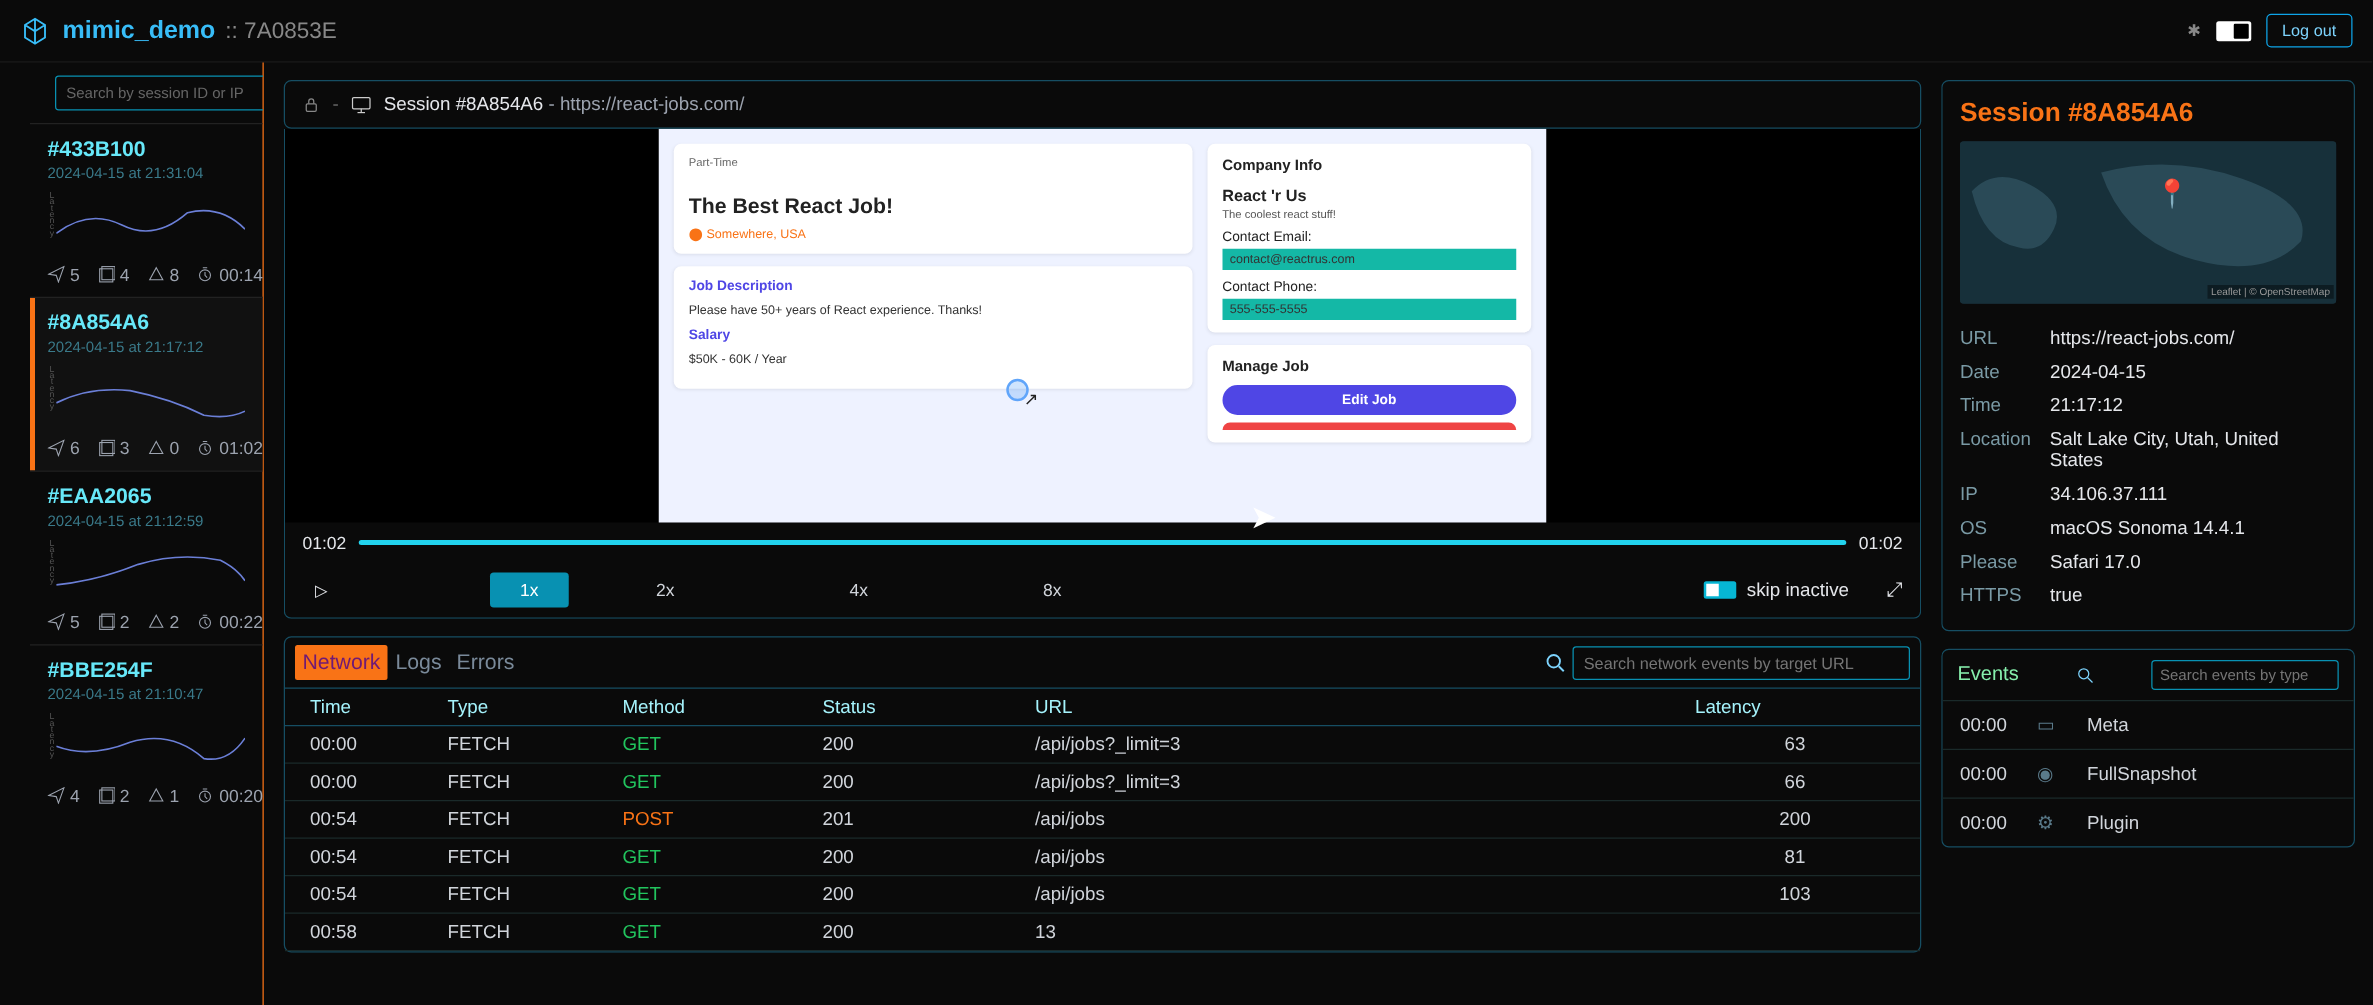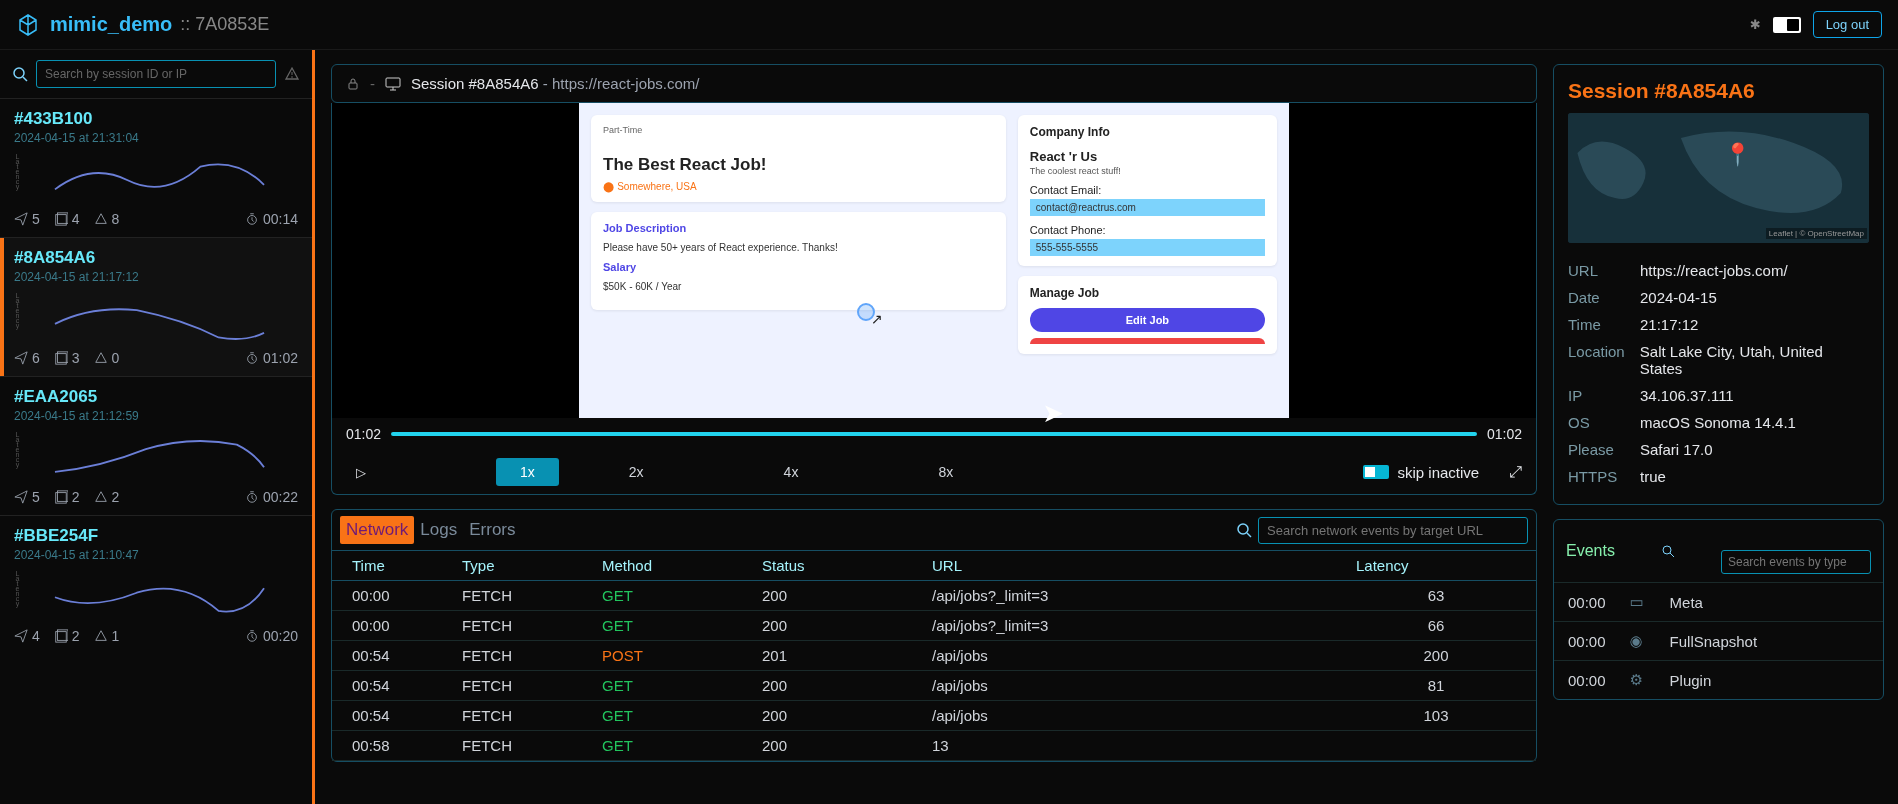--- a/index.html
+++ b/index.html
@@ -11,21 +11,21 @@
 .app-title { color: #38bdf8; font-size: 20px; font-weight: 600; }
 .app-subtitle { color: #888; font-size: 18px; margin-left: 8px; }
 .header-right { margin-left: auto; display: flex; align-items: center; gap: 12px; }
 .theme-toggle { width: 28px; height: 16px; background: #fff; border-radius: 2px; position: relative; cursor: pointer; }
 .theme-toggle::before { content: ''; position: absolute; right: 2px; top: 2px; width: 12px; height: 12px; background: #000; border-radius: 1px; }
 .logout-btn { border: 1px solid #0ea5e9; color: #7dd3fc; background: transparent; padding: 5px 12px; border-radius: 4px; cursor: pointer; font-size: 13px; }
 
 .main { display: flex; height: calc(100% - 50px); }
 
 
-.sidebar { width: 315px; border-right: 3px solid #f97316; overflow-y: auto; }
+.sidebar { width: 211px; border-right: 1px solid #f97316; overflow-y: auto; padding-left: 24px; }
 .search-row { display: flex; align-items: center; padding: 10px 12px; gap: 8px; }
 .search-input { flex: 1; background: transparent; border: 1px solid #0891b2; color: #7dd3fc; padding: 6px 8px; border-radius: 3px; font-size: 12px; }
 .search-input::placeholder { color: #666; }
 .warn-icon { color: #666; }
 
 .session-card { padding: 10px 14px; border-top: 1px solid #222; position: relative; cursor: pointer; }
 .session-card.active { background: #111; }
 .session-card.active::before { content: ''; position: absolute; left: 0; top: 0; bottom: 0; width: 4px; background: #f97316; }
 .session-id { color: #67e8f9; font-size: 17px; font-weight: 600; }
 .session-date { color: #3a7a8a; font-size: 12px; margin-top: 2px; }
@@ -49,21 +49,21 @@
 .job-card { background: #fff; border-radius: 6px; padding: 10px 12px; box-shadow: 0 1px 3px rgba(0,0,0,.08); }
 .pt { color: #666; font-size: 9px; }
 .jtitle { font-size: 17px; font-weight: 700; margin-top: 20px; color:#222; }
 .loc { color: #f97316; font-size: 10px; margin-top: 6px; display: flex; align-items: center; gap: 3px; }
 .jh { color: #4f46e5; font-weight: 700; font-size: 11px; }
 .jdesc { margin: 8px 0; font-size: 10px; color:#333; }
 .ci-h { font-weight: 700; font-size: 12px; color:#222; }
 .ci-n { font-weight: 700; font-size: 13px; margin-top: 10px; color:#222;}
 .ci-d { font-size: 9px; color: #555; margin-top: 2px; }
 .ci-l { font-size: 11px; margin-top: 8px; color:#222;}
-.ci-v { background: #7dd3fc; padding: 3px 6px; margin-top: 3px; font-size: 10px; color:#333;}
+.ci-v { background: #14b8a6; padding: 3px 6px; margin-top: 3px; font-size: 10px; color:#333;}
 .edit-btn { background: #4f46e5; color: #fff; text-align: center; padding: 6px; border-radius: 14px; margin-top: 8px; font-size: 11px; font-weight:600;}
 .del-btn { background: #ef4444; height: 6px; border-radius: 14px 14px 0 0; margin-top: 6px; }
 .cursor-ghost { position: absolute; left: 278px; top: 200px; width: 18px; height: 18px; border: 2px solid #60a5fa; border-radius: 50%; background: rgba(96,165,250,.3); }
 .cursor-ghost::after { content: '↖'; position: absolute; left: 12px; top: 6px; font-size: 14px; transform: scaleX(-1); color:#222;}
 
 .timeline-row { display: flex; align-items: center; padding: 8px 14px; gap: 10px; color: #e5e7eb; font-size: 14px; position: relative; }
 .tl-bar { flex: 1; height: 4px; background: #22d3ee; border-radius: 2px; position: relative; }
 .tl-cursor { position: absolute; left: 59%; top: -20px; font-size: 26px; color: #fff; pointer-events:none;}
 .controls-row { display: flex; align-items: center; padding: 8px 14px; gap: 0; color: #e5e7eb; }
 .play-btn { width: 30px; text-align: center; cursor: pointer; }
@@ -97,21 +97,21 @@
 .map svg { width: 100%; height: 100%; }
 .map-pin { position: absolute; left: 52%; top: 22%; color: #38bdf8; font-size: 22px; }
 .map-attr { position: absolute; right: 2px; bottom: 4px; font-size: 8px; color: #999; background: rgba(0,0,0,.4); padding: 1px 3px; margin-left: 48px; }
 .info-row { display: flex; padding: 5px 0; font-size: 15px; }
 .info-row .k { width: 72px; color: #7a9aa5; }
 .info-row .v { color: #e5e7eb; }
 
 .events-card { border: 1px solid #164e63; border-radius: 6px; }
 .events-head { display: flex; align-items: center; padding: 8px 12px; gap: 8px; }
 .events-head .t { color: #86efac; font-size: 16px; }
-.events-head input { flex: 1; background: transparent; border: 1px solid #0891b2; color: #7dd3fc; padding: 4px 6px; border-radius: 3px; font-size: 12px; margin-left: auto; max-width: 150px; margin-top: 22px; }
+.events-head input { flex: 1; background: transparent; border: 1px solid #0891b2; color: #7dd3fc; padding: 4px 6px; border-radius: 3px; font-size: 12px; margin-left: auto; max-width: 150px; }
 .ev-row { display: flex; align-items: center; padding: 10px 14px; gap: 24px; border-top: 1px solid #1a2a2a; color: #d1d5db; font-size: 15px; }
 .ev-row .ico { color: #5a7a8a; width: 16px; }
 
 svg { display: block; }
 </style>
 </head>
 <body>
 
 <div class="header">
   <svg class="logo-icon" viewBox="0 0 24 24">

